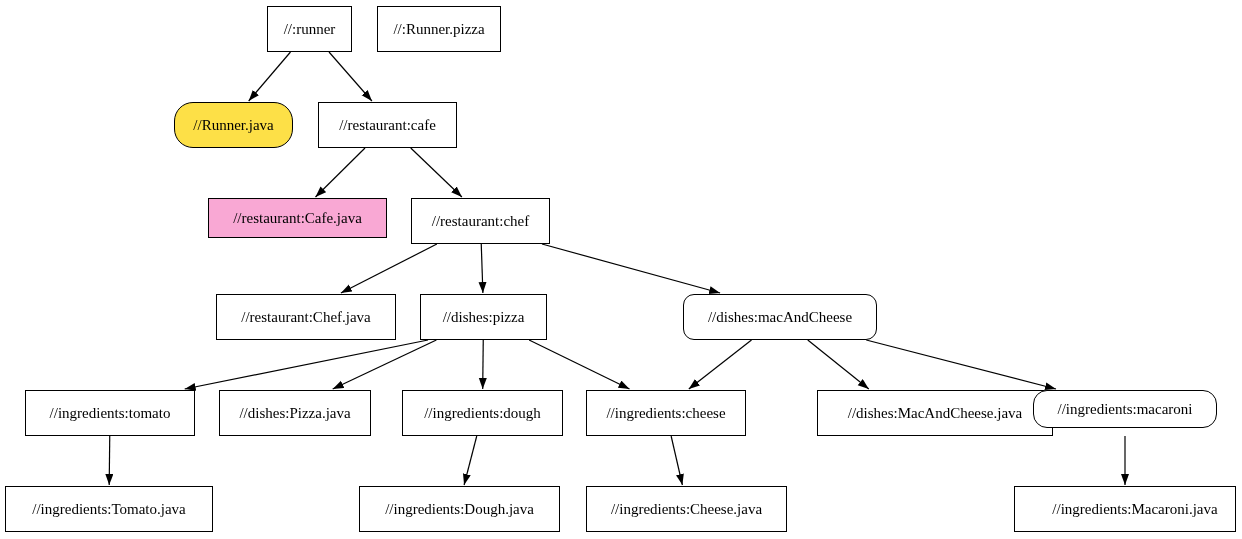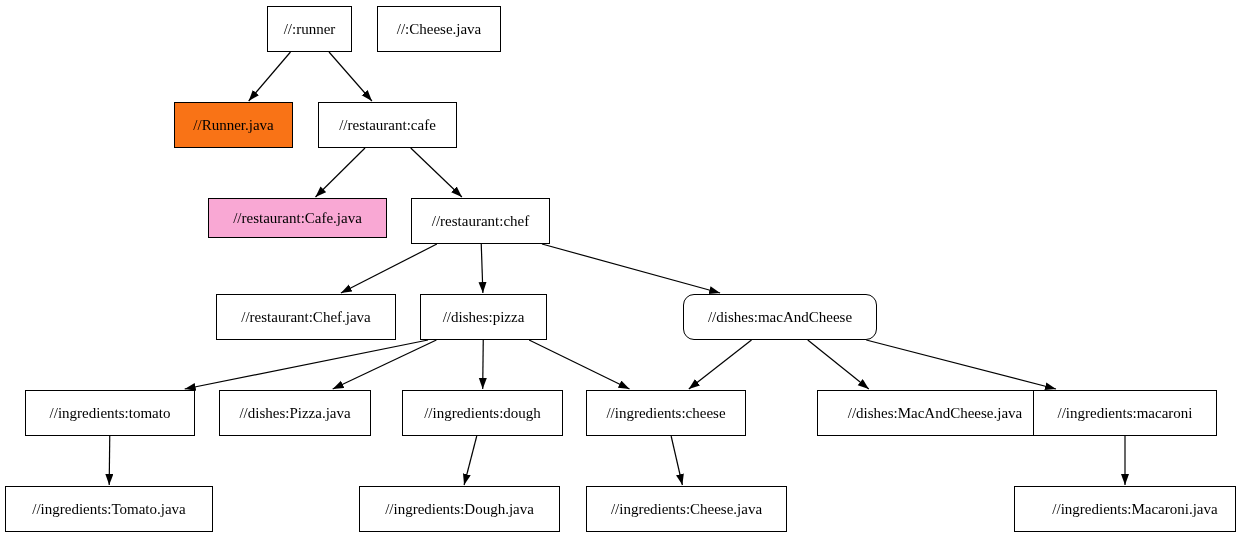--- a/index.html
+++ b/index.html
@@ -67,23 +67,23 @@
       <line x1="109.75" y1="436" x2="109.2" y2="485" stroke="#000000" stroke-width="1.2" marker-end="url(#arrow)"></line>
       <line x1="476.75" y1="436" x2="464.1" y2="485" stroke="#000000" stroke-width="1.2" marker-end="url(#arrow)"></line>
       <line x1="671.125" y1="436" x2="682.4" y2="485" stroke="#000000" stroke-width="1.2" marker-end="url(#arrow)"></line>
       <line x1="1125" y1="436" x2="1125" y2="485" stroke="#000000" stroke-width="1.2" marker-end="url(#arrow)"></line>
     </svg>
   <div id="node-layer">
       <div class="node" style="left: 267px; top: 6px; width: 85px; height: 46px; background: rgb(255, 255, 255); border-color: rgb(0, 0, 0);">
         <span class="node-label">//:runner</span>
       </div>
       <div class="node" style="left: 377px; top: 6px; width: 124px; height: 46px; background: rgb(255, 255, 255); border-color: rgb(0, 0, 0);">
-        <span class="node-label">//:Cheese.java</span>
+        <span class="node-label">//:Runner.pizza</span>
       </div>
-      <div class="node" style="left: 174px; top: 102px; width: 119px; height: 46px; background: #f97316; border-color: rgb(0, 0, 0);">
+      <div class="node" style="left: 174px; top: 102px; width: 119px; height: 46px; background: #fde047; border-color: rgb(0, 0, 0); border-radius: 19px;">
         <span class="node-label">//Runner.java</span>
       </div>
       <div class="node" style="left: 318px; top: 102px; width: 139px; height: 46px; background: rgb(255, 255, 255); border-color: rgb(0, 0, 0);">
         <span class="node-label">//restaurant:cafe</span>
       </div>
       <div class="node" style="left: 208px; top: 198px; width: 179px; height: 40px; background: #f9a8d4; border-color: rgb(0, 0, 0); font-family: Liberation Serif, serif;">
         <span class="node-label">//restaurant:Cafe.java</span>
       </div>
       <div class="node" style="left: 411px; top: 198px; width: 139px; height: 46px; background: rgb(255, 255, 255); border-color: rgb(0, 0, 0);">
         <span class="node-label">//restaurant:chef</span>
@@ -105,21 +105,21 @@
       </div>
       <div class="node" style="left: 402px; top: 390px; width: 161px; height: 46px; background: rgb(255, 255, 255); border-color: rgb(0, 0, 0);">
         <span class="node-label">//ingredients:dough</span>
       </div>
       <div class="node" style="left: 586px; top: 390px; width: 160px; height: 46px; background: rgb(255, 255, 255); border-color: rgb(0, 0, 0);">
         <span class="node-label">//ingredients:cheese</span>
       </div>
       <div class="node" style="left: 773px; top: 390px; width: 236px; height: 46px; background: rgb(255, 255, 255); border-color: rgb(0, 0, 0); margin-left: 44px;">
         <span class="node-label">//dishes:MacAndCheese.java</span>
       </div>
-      <div class="node" style="left: 1033px; top: 390px; width: 184px; height: 46px; background: rgb(255, 255, 255); border-color: rgb(0, 0, 0);">
+      <div class="node" style="left: 1033px; top: 390px; width: 184px; height: 38px; background: rgb(255, 255, 255); border-color: rgb(0, 0, 0); border-radius: 14px;">
         <span class="node-label">//ingredients:macaroni</span>
       </div>
       <div class="node" style="left: 5px; top: 486px; width: 208px; height: 46px; background: rgb(255, 255, 255); border-color: rgb(0, 0, 0);">
         <span class="node-label">//ingredients:Tomato.java</span>
       </div>
       <div class="node" style="left: 359px; top: 486px; width: 201px; height: 46px; background: rgb(255, 255, 255); border-color: rgb(0, 0, 0);">
         <span class="node-label">//ingredients:Dough.java</span>
       </div>
       <div class="node" style="left: 586px; top: 486px; width: 201px; height: 46px; background: rgb(255, 255, 255); border-color: rgb(0, 0, 0);">
         <span class="node-label">//ingredients:Cheese.java</span>

